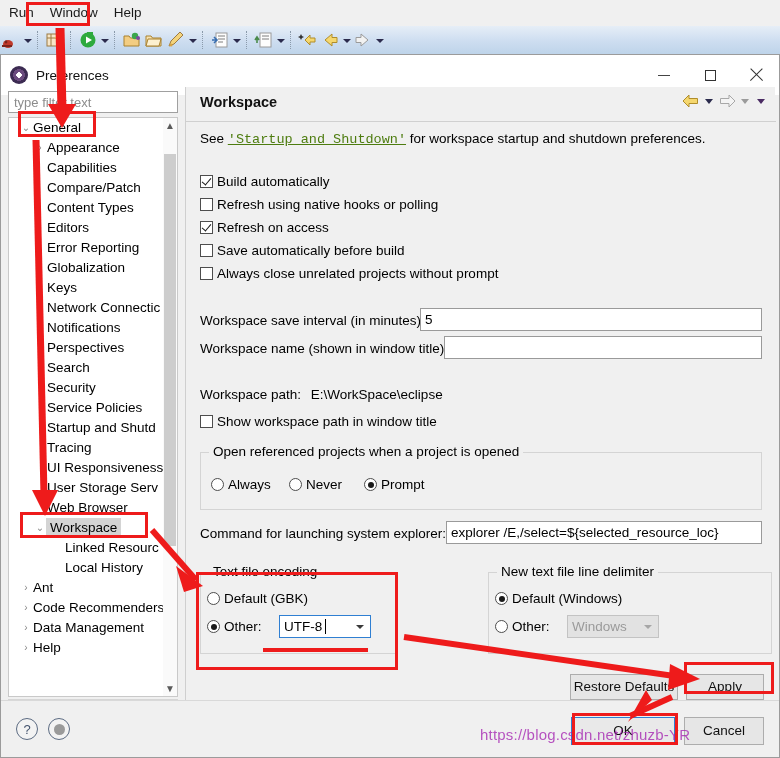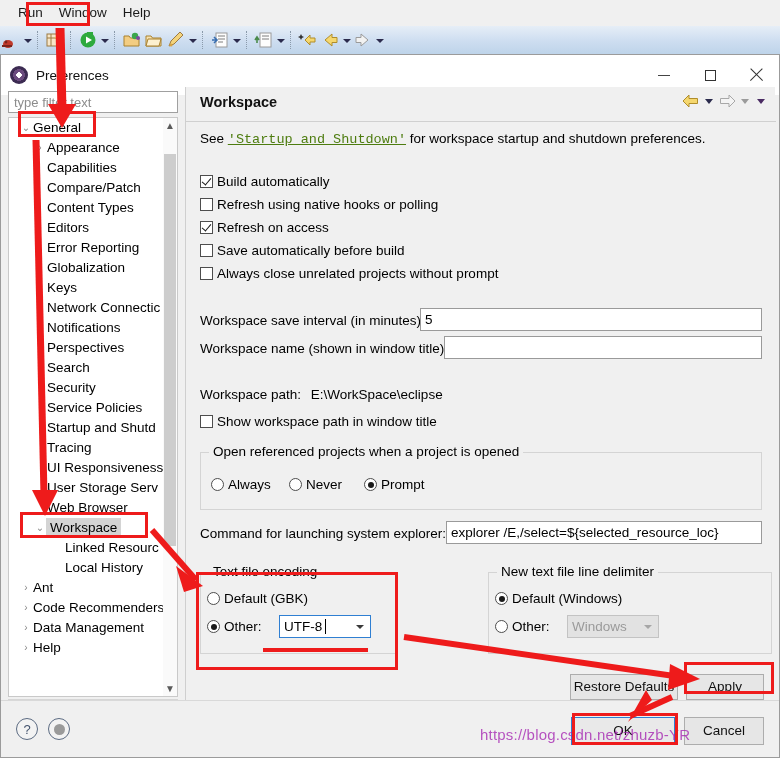--- a/index.html
+++ b/index.html
@@ -15,21 +15,21 @@
 
   
   .menubar {
     position: absolute; left: 0; top: 0; width: 780px; height: 26px;
     background: #f0f0f0;
     display: flex; align-items: center;
   }
   .menu-item {
     padding: 2px 8px; font-size: 13.5px; color: #1a1a1a; line-height: 18px;
   }
-  .menu-item.first { margin-left: 10px; }
+  .menu-item.first { margin-left: 1px; }
 
   
   .toolbar {
     position: absolute; left: 0; top: 26px; width: 780px; height: 28px;
     background: linear-gradient(to bottom, #e6eef7 0%, #cdddf0 55%, #bed4ea 100%);
     border-bottom: 1px solid #a9b8c7;
     display: flex; align-items: center;
   }
   .tb-icon { width: 20px; height: 20px; margin: 0 1px; position: relative; flex: none; }
   .tb-arrow {

